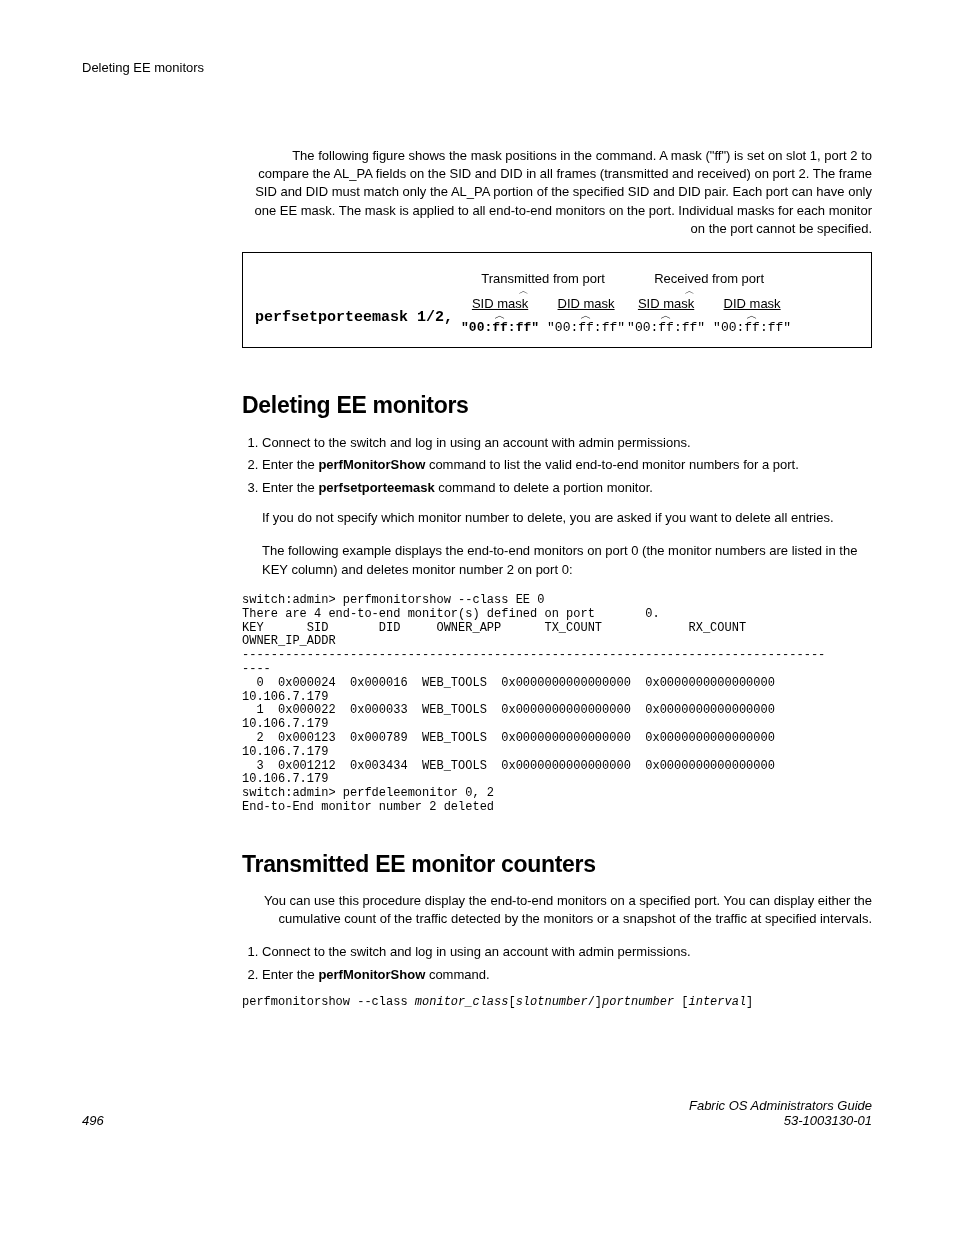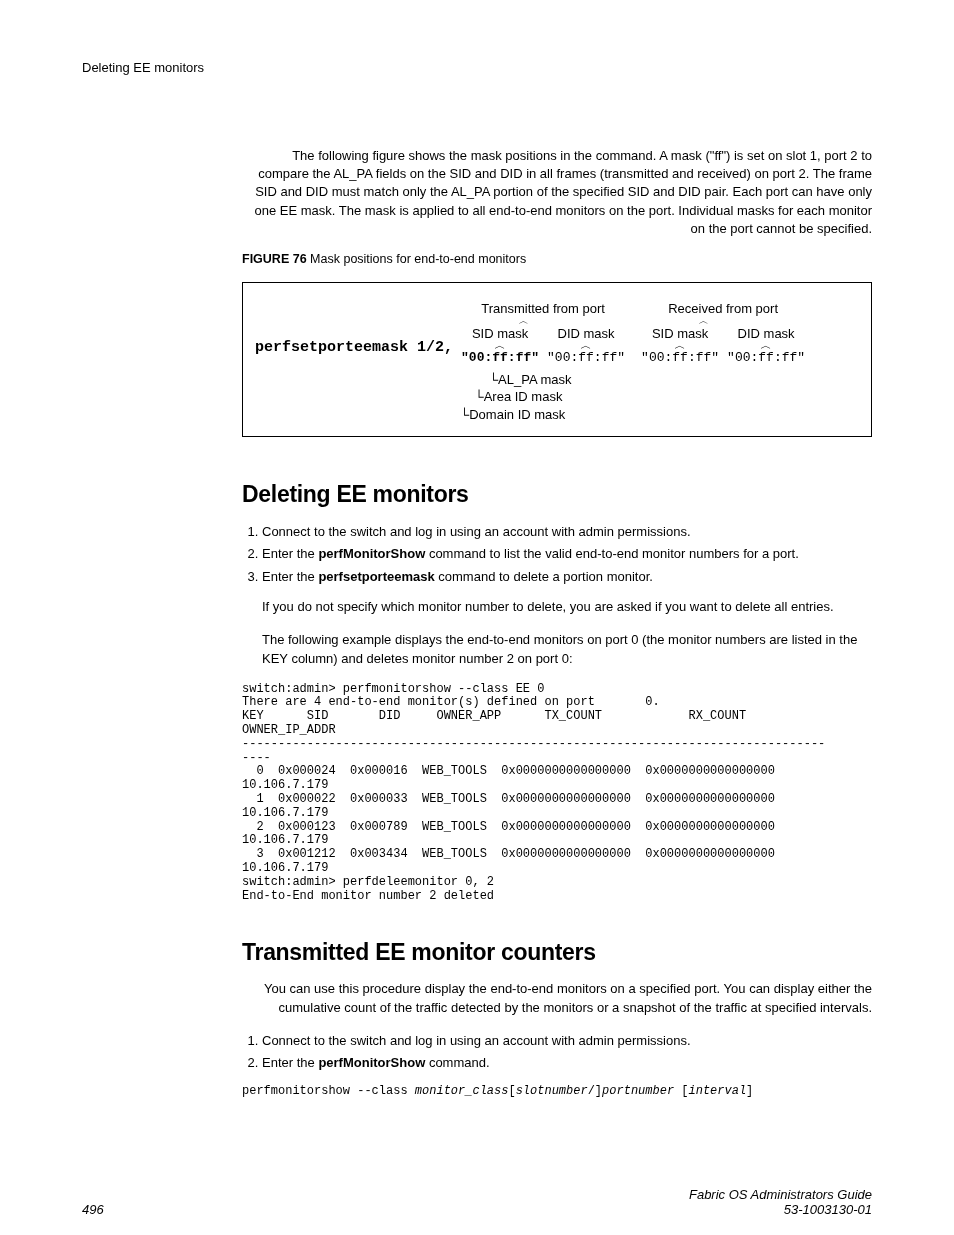--- a/index.html
+++ b/index.html
@@ -47,21 +47,21 @@
     font-weight: bold;
     font-size: 15px;
     white-space: nowrap;
     margin-right: 8px;
     padding-top: 38px;
   }
   .d-group {
     display: flex;
     flex-direction: column;
     align-items: center;
-    margin-right: 16px;
+    margin-right: 2px;
   }
   .d-group:last-child { margin-right: 0; }
   .d-group-title {
     font-size: 13px;
     margin-bottom: 2px;
   }
   .d-group-brace {
     font-size: 10px;
     line-height: 0.5;
     letter-spacing: 18px;
@@ -72,20 +72,21 @@
     gap: 8px;
   }
   .d-col {
     display:flex;
     flex-direction:column;
     align-items:center;
   }
   .d-label {
     font-size: 13px;
     margin-bottom: 1px;
+    text-decoration: underline;
   }
   .d-brace-small {
     font-size: 11px;
     height: 8px;
     line-height: 0.6;
   }
   .d-mask {
     font-family: "Courier New", monospace;
     font-size: 13px;
     white-space: nowrap;
@@ -141,24 +142,20 @@
 </head>
 <body>
 
 <div class="page">
   <div class="header-text">Deleting EE monitors</div>
 
   <div class="content">
 
     <div class="para">The following figure shows the mask positions in the command. A mask ("ff") is set on slot 1, port 2 to compare the AL_PA fields on the SID and DID in all frames (transmitted and received) on port 2. The frame SID and DID must match only the AL_PA portion of the specified SID and DID pair. Each port can have only one EE mask. The mask is applied to all end-to-end monitors on the port. Individual masks for each monitor on the port cannot be specified.</div>
 
-    <div class="caption">
-      <b>FIGURE 76</b>
-      <span>Mask positions for end-to-end monitors</span>
-    </div>
 
     <div class="diagram">
       <div class="diagram-row">
         <div class="d-cmd">perfsetporteemask 1/2,</div>
 
         <div class="d-group">
           <div class="d-group-title">Transmitted from port</div>
           <div class="d-group-brace">︿&nbsp;</div>
           <div class="d-pair">
             <div class="d-col">
@@ -185,27 +182,20 @@
             </div>
             <div class="d-col">
               <div class="d-label">DID mask</div>
               <div class="d-brace-small">︿</div>
               <div class="d-mask">"00:ff:ff"</div>
             </div>
           </div>
         </div>
       </div>
 
-      <div class="d-annot">
-        <div class="d-annot-inner">
-          <div>&nbsp;&nbsp;&nbsp;&nbsp;&nbsp;&nbsp;&nbsp;&nbsp;└<span>AL_PA mask</span></div>
-          <div>&nbsp;&nbsp;&nbsp;&nbsp;└<span>Area ID mask</span></div>
-          <div>└<span>Domain ID mask</span></div>
-        </div>
-      </div>
     </div>
 
     <h2>Deleting EE monitors</h2>
 
     <ol>
       <li>Connect to the switch and log in using an account with admin permissions.</li>
       <li>
         <span>Enter the </span><b>perfMonitorShow</b><span> command to list the valid end-to-end monitor numbers for a port.</span>
       </li>
       <li>

